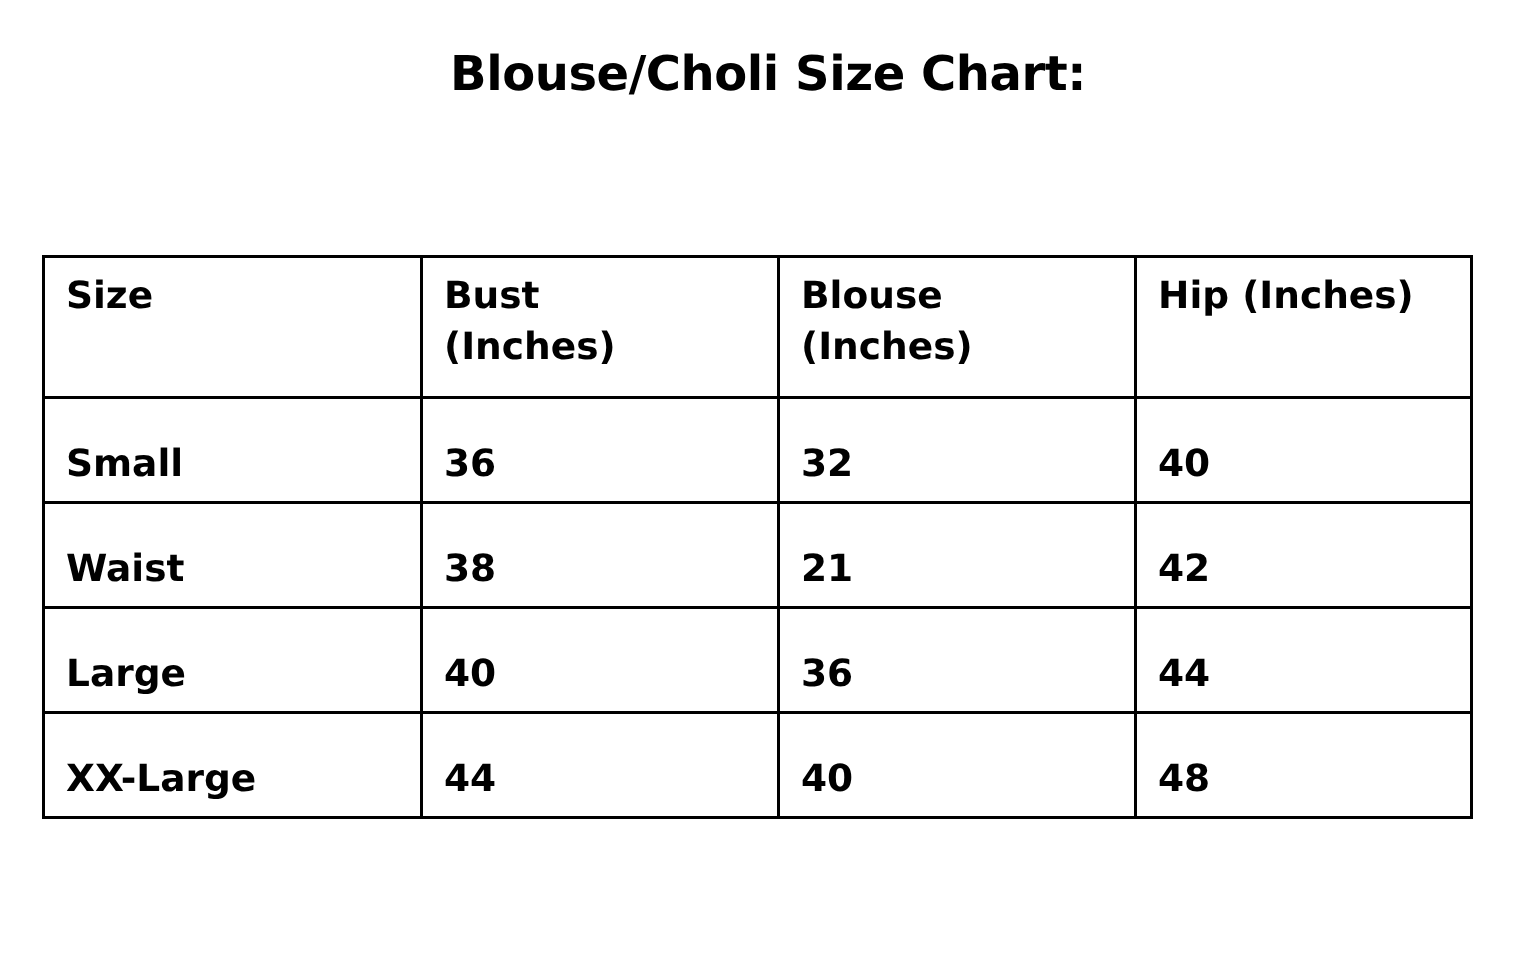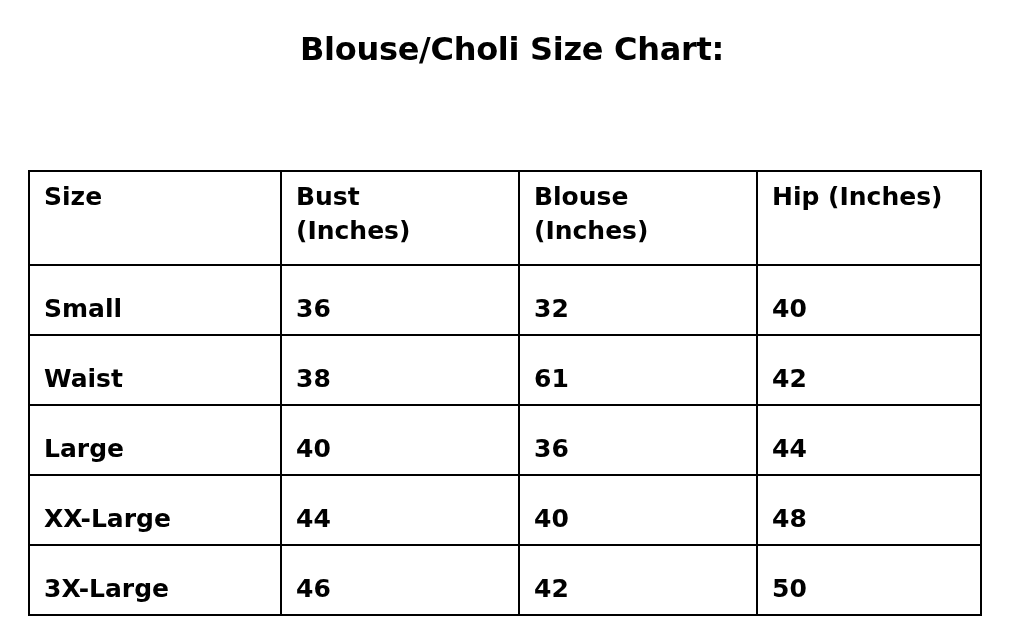--- a/index.html
+++ b/index.html
@@ -103,38 +103,32 @@
       <tbody>
         <tr>
           <td>Small</td>
           <td>36</td>
           <td>32</td>
           <td>40</td>
         </tr>
         <tr>
           <td>Waist</td>
           <td>38</td>
-          <td>61</td>
+          <td>21</td>
           <td>42</td>
         </tr>
         <tr>
           <td>Large</td>
           <td>40</td>
           <td>36</td>
           <td>44</td>
         </tr>
         <tr>
           <td>XX-Large</td>
           <td>44</td>
           <td>40</td>
           <td>48</td>
         </tr>
-        <tr>
-          <td>3X-Large</td>
-          <td>46</td>
-          <td>42</td>
-          <td>50</td>
-        </tr>
       </tbody>
     </table>
   </div>
 
 </div>
 
 </body></html>

